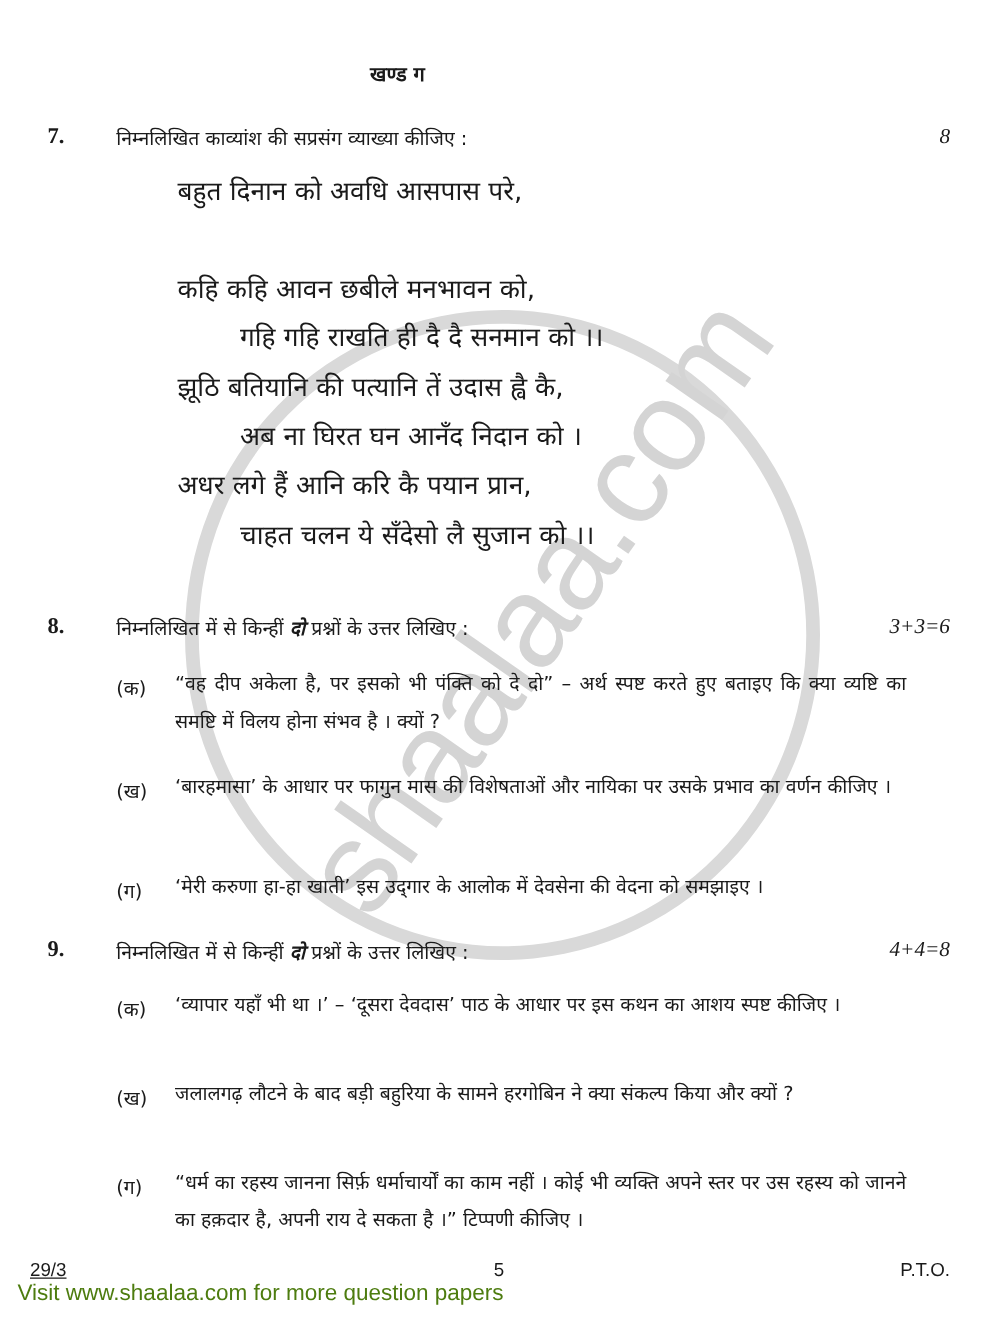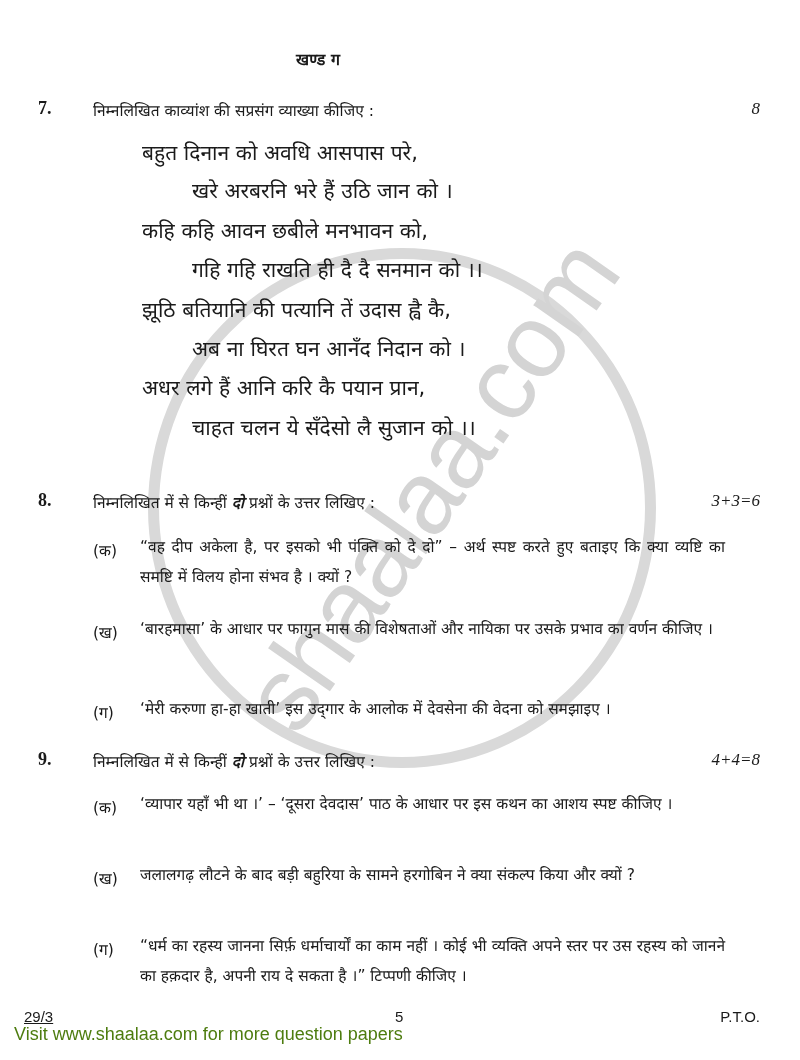--- a/index.html
+++ b/index.html
@@ -58,21 +58,20 @@
 
 <div class="content">
 
   <div class="section-title">खण्ड ग</div>
 
   <div class="qnum" style="top:98px">7.</div>
   <div class="qtext" style="top:99px">निम्नलिखित काव्यांश की सप्रसंग व्याख्या कीजिए :</div>
   <div class="marks" style="top:99px">8</div>
 
   <div class="verse v-a" style="top:138px">बहुत दिनान को अवधि आसपास परे,</div>
-  <div class="verse v-b" style="top:176px">खरे अरबरनि भरे हैं उठि जान को ।</div>
   <div class="verse v-b" style="top:255px">गहि गहि राखति ही दै दै सनमान को ।।</div>
   <div class="verse v-a" style="top:216px">कहि कहि आवन छबीले मनभावन को,</div>
   <div class="verse v-a" style="top:295px">झूठि बतियानि की पत्यानि तें उदास ह्वै कै,</div>
   <div class="verse v-a" style="top:373px">अधर लगे हैं आनि करि कै पयान प्रान,</div>
   <div class="verse v-b" style="top:334px">अब ना घिरत घन आनँद निदान को ।</div>
   <div class="verse v-b" style="top:413px">चाहत चलन ये सँदेसो लै सुजान को ।।</div>
 
   <div class="qnum" style="top:490px">8.</div>
   <div class="qtext" style="top:491px"><span>निम्नलिखित में से किन्हीं </span><span class="bold-italic">दो</span><span> प्रश्नों के उत्तर लिखिए :</span></div>
   <div class="marks" style="top:491px">3+3=6</div>

